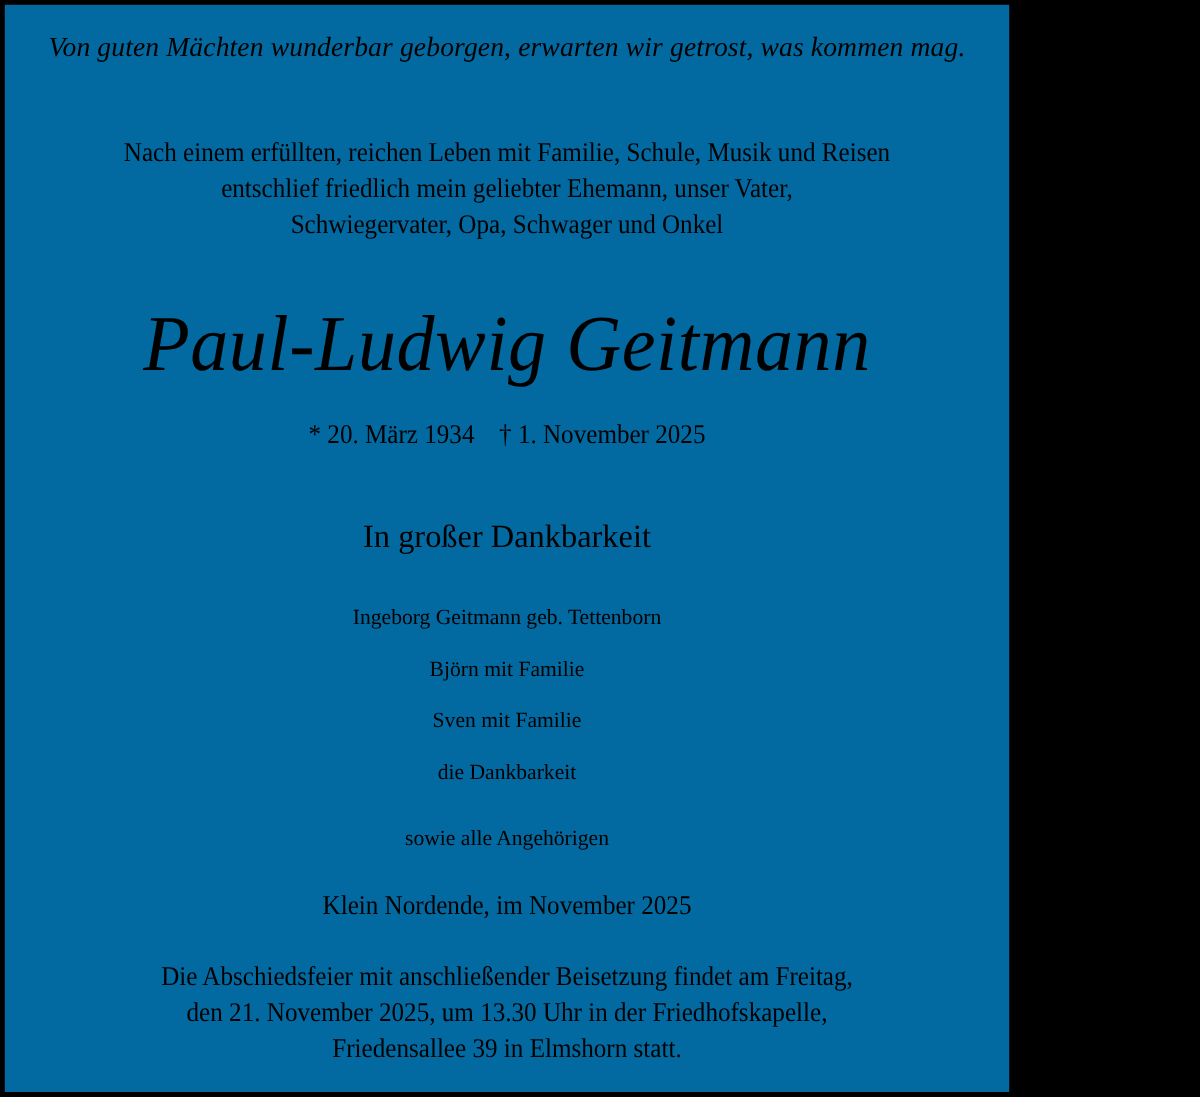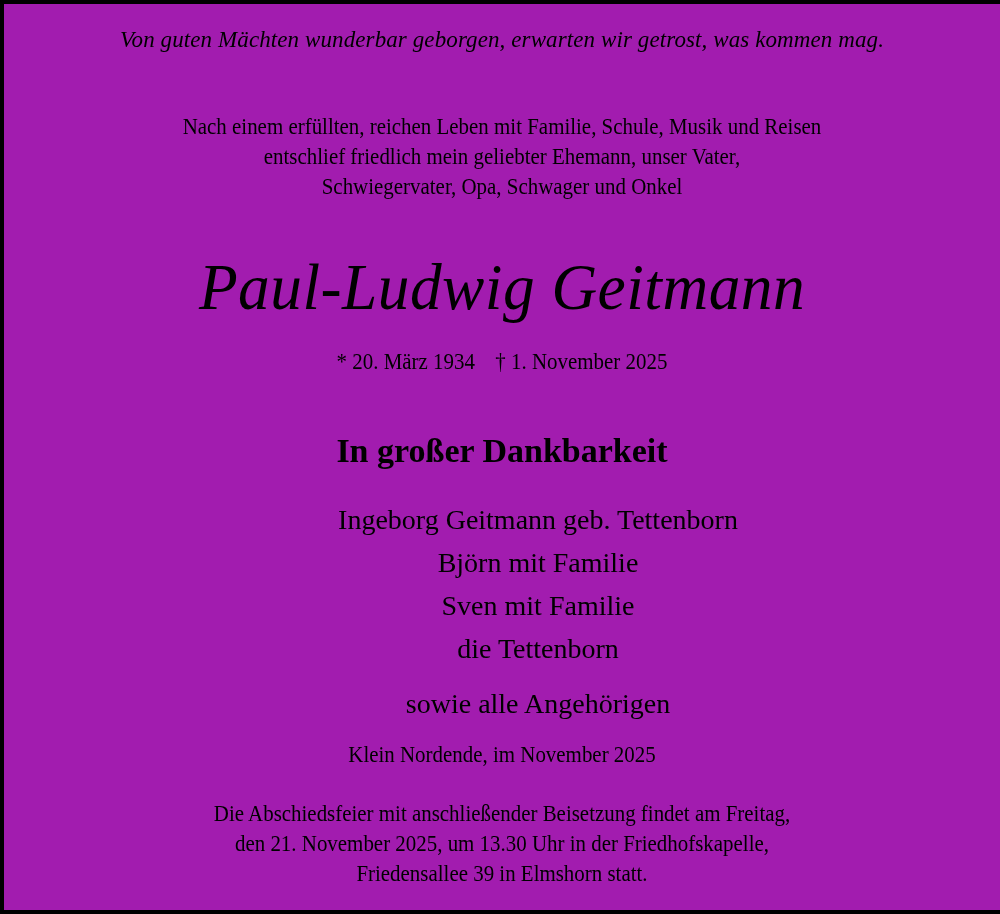--- a/index.html
+++ b/index.html
@@ -1,29 +1,29 @@
 <!DOCTYPE html>
 <html><head>
   <meta charset="utf-8">
   <style>
     * { margin: 0; padding: 0; box-sizing: border-box; }
     html, body { width: 1000px; height: 914px; background: #000; overflow: hidden; }
     body { font-family: "Liberation Serif", "DejaVu Serif", serif; color: #000; }
     .frame {
-      position: absolute; left: 4px; top: 4px; width: 996px; height: 906px;
-      background: #a21caf;
+      position: absolute; left: 4px; top: 4px; width: 837px; height: 906px;
+      background: #0369a1;
     }
     .line { position: absolute; left: 0; width: 100%; text-align: center; white-space: nowrap; }
     .motto { font-style: italic; font-size: 23px; letter-spacing: 0.1px; }
     .intro { font-size: 22.5px; transform: scaleX(0.93); transform-origin: center; }
     .name { font-style: italic; font-size: 66px; letter-spacing: 0.5px; transform: scaleX(0.96); transform-origin: center; }
     .dates { font-size: 22.5px; transform: scaleX(0.93); transform-origin: center; }
     .dates .sep { display: inline-block; width: 22px; }
-    .thanks { font-size: 34px; font-weight: bold; }
-    .mourner { font-size: 28px; margin-left: 36px; }
+    .thanks { font-size: 27px; }
+    .mourner { font-size: 18px; }
     .place { font-size: 22.5px; transform: scaleX(0.93); transform-origin: center; }
     .funeral { font-size: 22.5px; transform: scaleX(0.93); transform-origin: center; }
   </style>
 </head>
 <body>
 
 <div class="frame">
 
   <div class="line motto" style="top:23px;">Von guten Mächten wunderbar geborgen, erwarten wir getrost, was kommen mag.</div>
 
@@ -35,21 +35,21 @@
 
   <div class="line dates" style="top:345px;">
     <span>* 20. März 1934</span><span class="sep"></span><span>† 1. November 2025</span>
   </div>
 
   <div class="line thanks" style="top:428px;">In großer Dankbarkeit</div>
 
   <div class="line mourner" style="top:500px;">Ingeborg Geitmann geb. Tettenborn</div>
   <div class="line mourner" style="top:543px;">Björn mit Familie</div>
   <div class="line mourner" style="top:586px;">Sven mit Familie</div>
-  <div class="line mourner" style="top:629px;">die Tettenborn</div>
+  <div class="line mourner" style="top:629px;">die Dankbarkeit</div>
   <div class="line mourner" style="top:684px;">sowie alle Angehörigen</div>
 
   <div class="line place" style="top:738px;">Klein Nordende, im November 2025</div>
 
   <div class="line funeral" style="top:797px;">Die Abschiedsfeier mit anschließender Beisetzung findet am Freitag,</div>
   <div class="line funeral" style="top:827px;">den 21. November 2025, um 13.30 Uhr in der Friedhofskapelle,</div>
   <div class="line funeral" style="top:857px;">Friedensallee 39 in Elmshorn statt.</div>
 
 </div>
 

